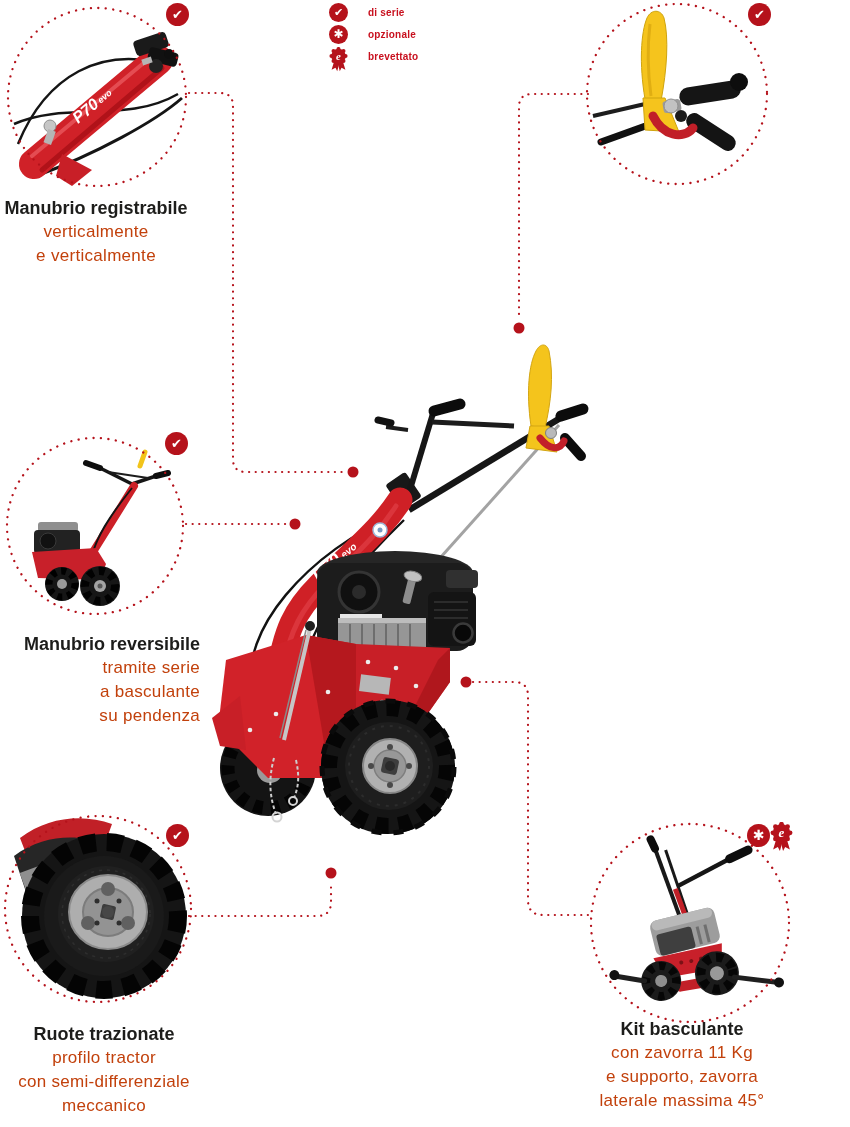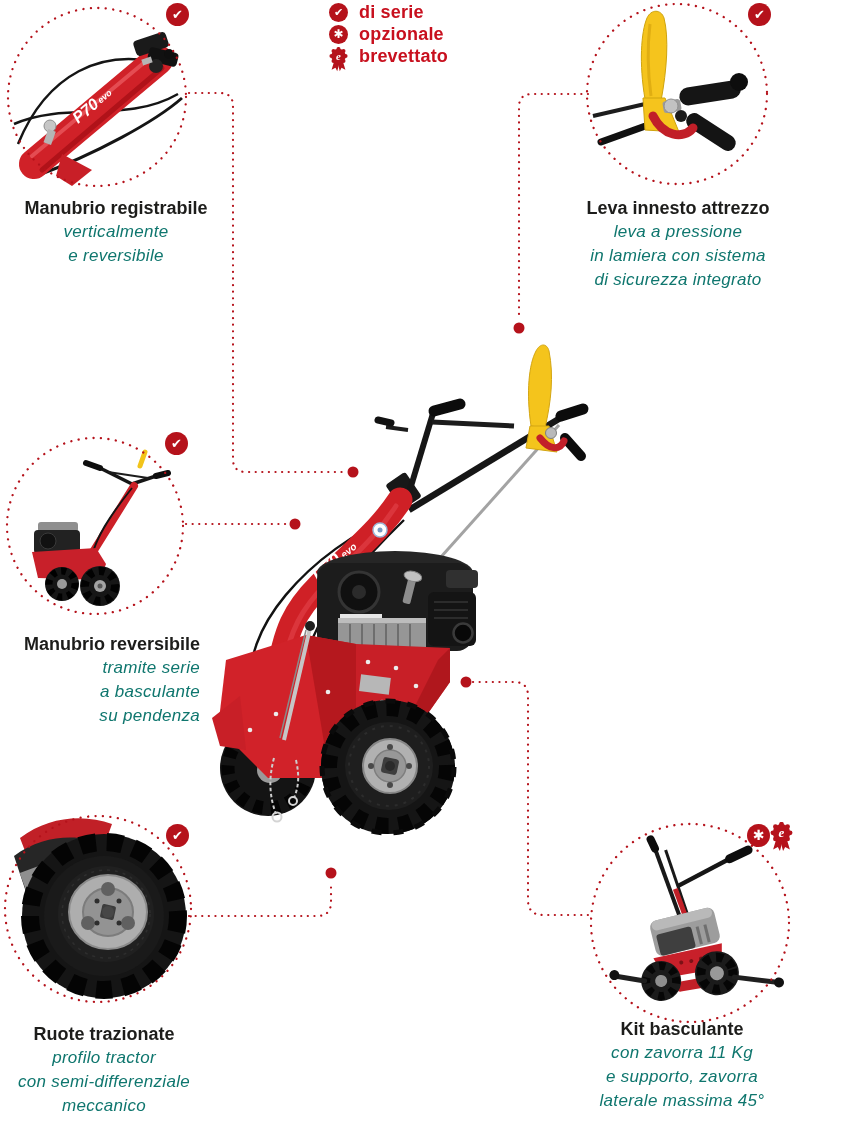--- a/index.html
+++ b/index.html
@@ -6,40 +6,40 @@
   .stage {
     position:relative; width:850px; height:1127px; background:#ffffff;
     font-family:"Liberation Sans","DejaVu Sans",sans-serif; overflow:hidden;
   }
   svg { display:block; }
   .overlay { position:absolute; left:0; top:0; z-index:4; pointer-events:none; }
   .illus { position:absolute; z-index:2; }
   .machine { position:absolute; left:210px; top:330px; z-index:2; }
   .callout-text { position:absolute; z-index:3; text-align:center; }
   .callout-title { font-size:18px; font-weight:700; color:#1d1d1b; line-height:24px; }
-  .callout-line  { font-size:17px; color:#0f766e; line-height:24px; letter-spacing:.3px;font-style:italic; }
+  .callout-line  { font-size:17px; color:#c2410c; line-height:24px; letter-spacing:.3px; }
   .badge {
     position:absolute; z-index:5; background:#b5121b; border-radius:50%;
     color:#fff; text-align:center; font-weight:700;
   }
   .badge-cb { width:23px; height:23px; line-height:23px; font-size:13px; }
   .rosette-abs { position:absolute; z-index:5; }
   .legend { position:absolute; left:329px; top:3px; z-index:5; }
   .legend-row { display:flex; align-items:flex-start; margin-bottom:3px; }
   .legend-badge {
     width:19px; height:19px; line-height:19px; border-radius:50%;
     background:#b5121b; color:#fff; font-size:11px; text-align:center;
     font-weight:700; flex:none;
   }
   .legend-label {
-    margin-left:11px; font-size:18px; font-weight:700; color:#c8101e;
+    margin-left:20px; font-size:10px; font-weight:700; color:#c8101e;
     line-height:19px; letter-spacing:.2px;text-align:center;
   }
   
-  .ct-0 { left:0;   top:196px;  width:192px;padding-left:20px; }
+  .ct-0 { left:0;   top:196px;  width:192px; }
   .ct-1 { left:552px; top:196px; width:252px; }
   .ct-2 { left:8px;   top:632px;  width:192px;text-align:right; }
   .ct-3 { left:8px;   top:1022px; width:192px; }
   .ct-4 { left:556px; top:1017px; width:252px; }
 </style>
 </head>
 <body>
 
 <div class="stage">
 
@@ -115,27 +115,21 @@
       <circle cx="11" cy="1.8" r="2.3"></circle>
         <circle cx="16.8" cy="4.2" r="2.3"></circle>
     </g>
     <circle cx="11" cy="10" r="8.4" fill="#b5121b"></circle>
     <text x="11" y="14.2" text-anchor="middle" font-size="12.5" font-style="italic" font-weight="bold" font-family="Liberation Serif, DejaVu Serif, serif" fill="#ffffff">e</text>
   </svg>
 
   <div class="callout-text ct-0">
     <div class="callout-title">Manubrio registrabile</div>
     <div class="callout-line">verticalmente</div>
-    <div class="callout-line">e reversibile</div>
-  </div>
-  <div class="callout-text ct-1">
-    <div class="callout-title">Leva innesto attrezzo</div>
-    <div class="callout-line">leva a pressione</div>
-    <div class="callout-line">in lamiera con sistema</div>
-    <div class="callout-line">di sicurezza integrato</div>
+    <div class="callout-line">e verticalmente</div>
   </div>
   <div class="callout-text ct-2">
     <div class="callout-title">Manubrio reversibile</div>
     <div class="callout-line">tramite serie</div>
     <div class="callout-line">a basculante</div>
     <div class="callout-line">su pendenza</div>
   </div>
   <div class="callout-text ct-3">
     <div class="callout-title">Ruote trazionate</div>
     <div class="callout-line">profilo tractor</div>

